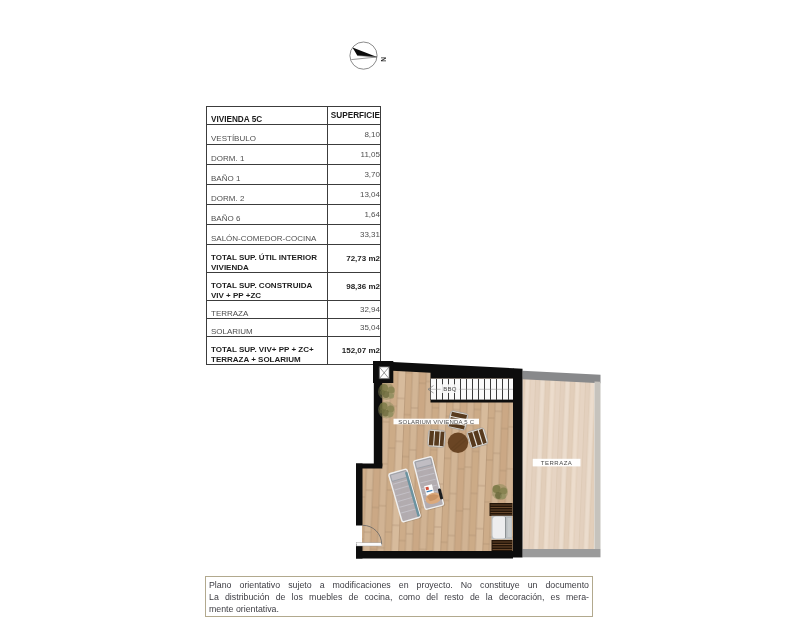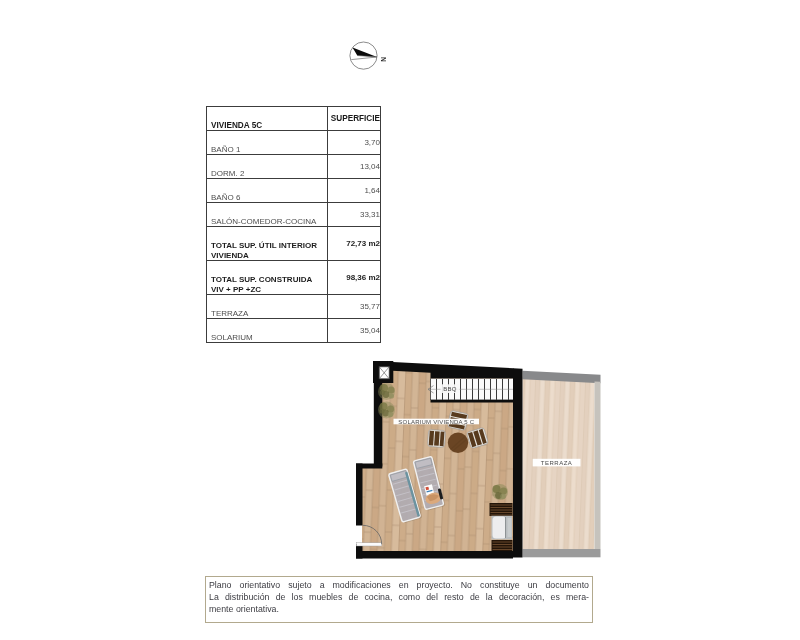--- a/index.html
+++ b/index.html
@@ -1,43 +1,51 @@
 <!DOCTYPE html>
 <html><head>
 <meta charset="utf-8">
 <style>
   html,body{margin:0;padding:0;-webkit-font-smoothing:antialiased;}
   body{width:800px;height:640px;background:#ffffff;position:relative;
        font-family:"Liberation Sans", sans-serif;overflow:hidden;}
   
   #tbl{position:absolute;left:206px;top:106px;border-collapse:collapse;
        width:168px;table-layout:fixed;}
-  #tbl td{border:1px solid #3c3c3c;padding:14px 0 0 4px;vertical-align:middle;
+  #tbl td{border:1px solid #3c3c3c;padding:8px 0 0 4px;vertical-align:middle;
        font-size:8px;color:#4e4e4e;overflow:hidden;white-space:nowrap;}
   #tbl td.n{text-align:right;padding:0;}
   #tbl tr.b td{font-weight:bold;color:#1d1d1d;line-height:9.5px;white-space:normal;}
   #tbl td.c1{width:116px;}
   #tbl td.c2{width:52px;}
   #tbl tr.hd td{font-weight:bold;color:#1a1a1a;font-size:8.2px;}
   
   #disc{position:absolute;left:205px;top:576px;width:380px;
-        border:1px solid #b2a98e;padding:2px 3px 7px 3px;
+        border:1px solid #b2a98e;padding:2px 3px 1px 3px;
         font-size:8.8px;line-height:12.1px;color:#3c3c42;}
   #disc .j{text-align:justify;text-align-last:justify;}
 </style>
 </head>
 <body>
 
 <table id="tbl">
  <tbody>
       <tr class="hd" style="height:16px">
         <td class="c1">VIVIENDA 5C</td>
         <td class="c2 n">SUPERFICIE</td>
       </tr>
  <tr style="height:20px">
+        <td>VESTÍBULO</td>
+        <td class="n">8,10</td>
+      </tr>
+ <tr style="height:20px">
+        <td>DORM. 1</td>
+        <td class="n">11,05</td>
+      </tr>
+ <tr style="height:20px">
         <td>BAÑO 1</td>
         <td class="n">3,70</td>
       </tr>
  <tr style="height:20px">
         <td>DORM. 2</td>
         <td class="n">13,04</td>
       </tr>
  <tr style="height:20px">
         <td>BAÑO 6</td>
         <td class="n">1,64</td>
@@ -49,25 +57,29 @@
  <tr class="b" style="height:26px">
         <td>TOTAL SUP. ÚTIL INTERIOR<br>VIVIENDA</td>
         <td class="n">72,73 m2</td>
       </tr>
  <tr class="b" style="height:22px">
         <td>TOTAL SUP. CONSTRUIDA<br>VIV + PP +ZC</td>
         <td class="n">98,36 m2</td>
       </tr>
  <tr style="height:16px">
         <td>TERRAZA</td>
-        <td class="n">35,77</td>
+        <td class="n">32,94</td>
       </tr>
  <tr style="height:18px">
         <td>SOLARIUM</td>
         <td class="n">35,04</td>
+      </tr>
+ <tr class="b" style="height:22px">
+        <td>TOTAL SUP. VIV+ PP + ZC+<br>TERRAZA + SOLARIUM</td>
+        <td class="n">152,07 m2</td>
       </tr>
 </tbody>
   </table>
 
 <div id="disc">
   <div class="j">Plano orientativo sujeto a modificaciones en proyecto. No constituye un documento</div>
   <div class="j">La distribución de los muebles de cocina, como del resto de la decoración, es mera-</div>
   <div>mente orientativa.</div>
 </div>
 

